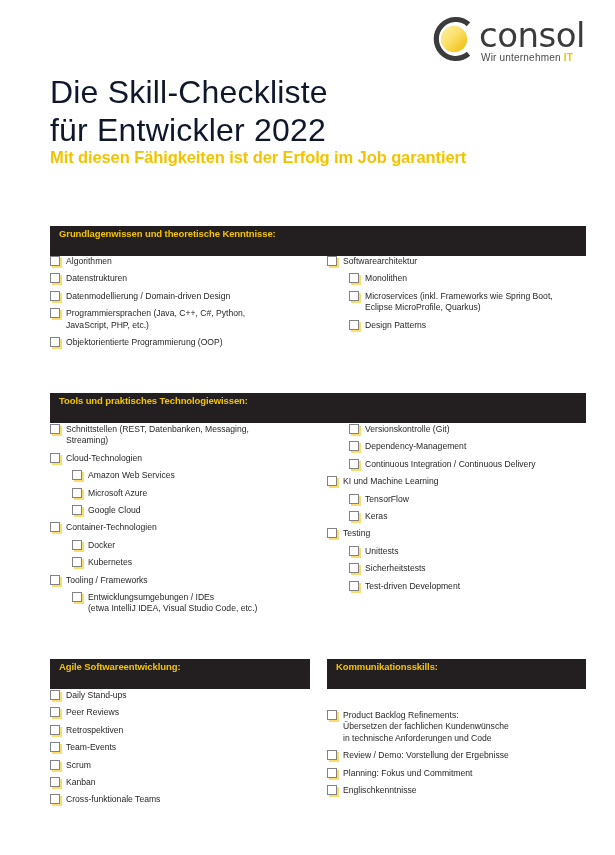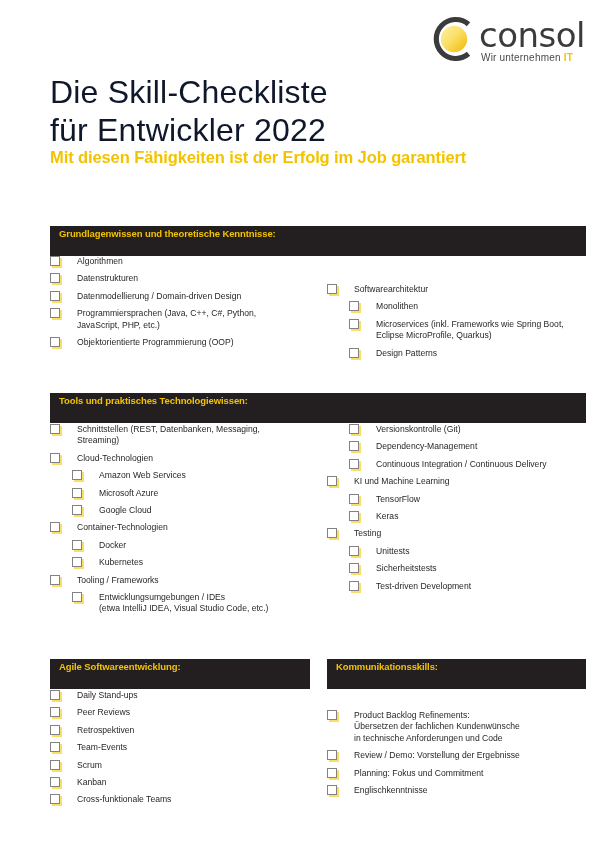--- a/index.html
+++ b/index.html
@@ -111,21 +111,21 @@
 
   .col {
     position: absolute;
   }
 
   
   .item {
     position: relative;
     display: block;
     margin-bottom: 6px;
-    padding-left: 27px;
+    padding-left: 16px;
     font-size: 8.6px;
     line-height: 11.4px;
     color: #231f20;
   }
   .item.indent { margin-left: 22px; }
 
   .cbox {
     position: absolute;
     left: 0;
     top: 0px;
@@ -186,21 +186,21 @@
       <div class="item">
         <span class="cbox"></span>
         <span class="item-label">Programmiersprachen (Java, C++, C#, Python,
 JavaScript, PHP, etc.)</span>
       </div>
       <div class="item">
         <span class="cbox"></span>
         <span class="item-label">Objektorientierte Programmierung (OOP)</span>
       </div>
     </div>
-    <div class="col" style="left: 327px; top: 256px; width: 262px; margin-top: 28px;">
+    <div class="col" style="left: 327px; top: 256px; width: 262px;">
       <div class="item">
         <span class="cbox"></span>
         <span class="item-label">Softwarearchitektur</span>
       </div>
       <div class="item indent">
         <span class="cbox"></span>
         <span class="item-label">Monolithen</span>
       </div>
       <div class="item indent">
         <span class="cbox"></span>

